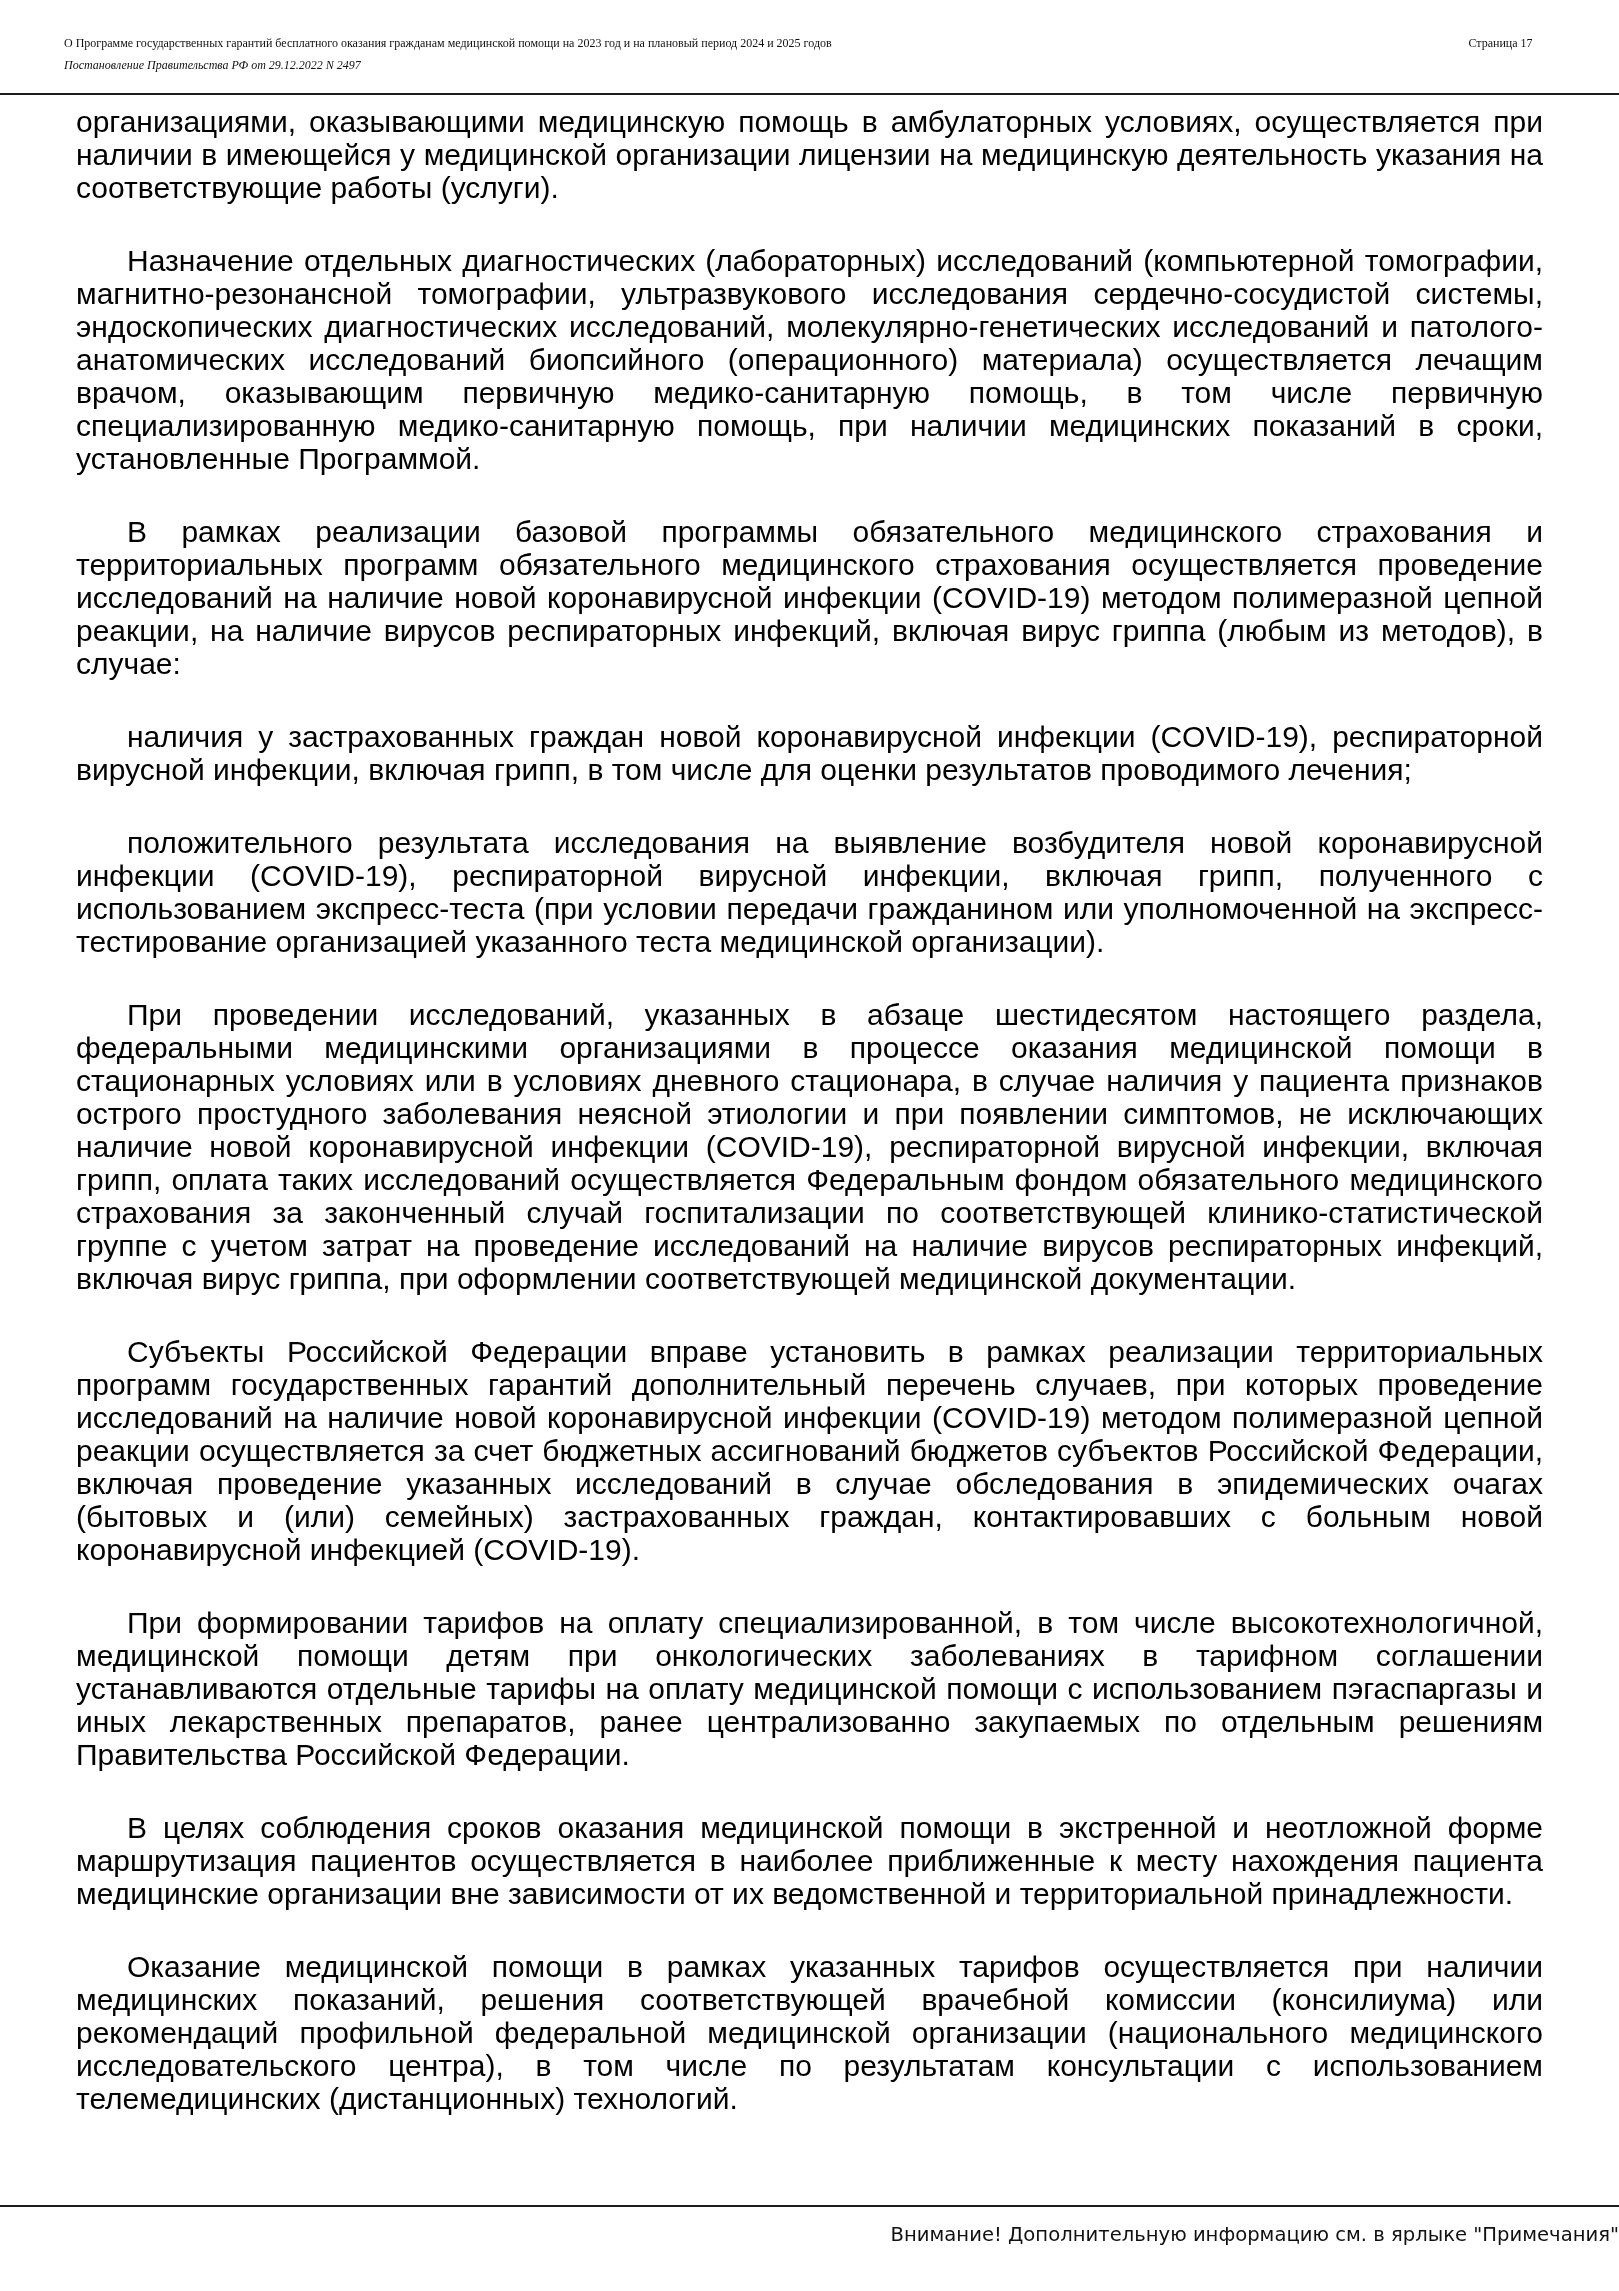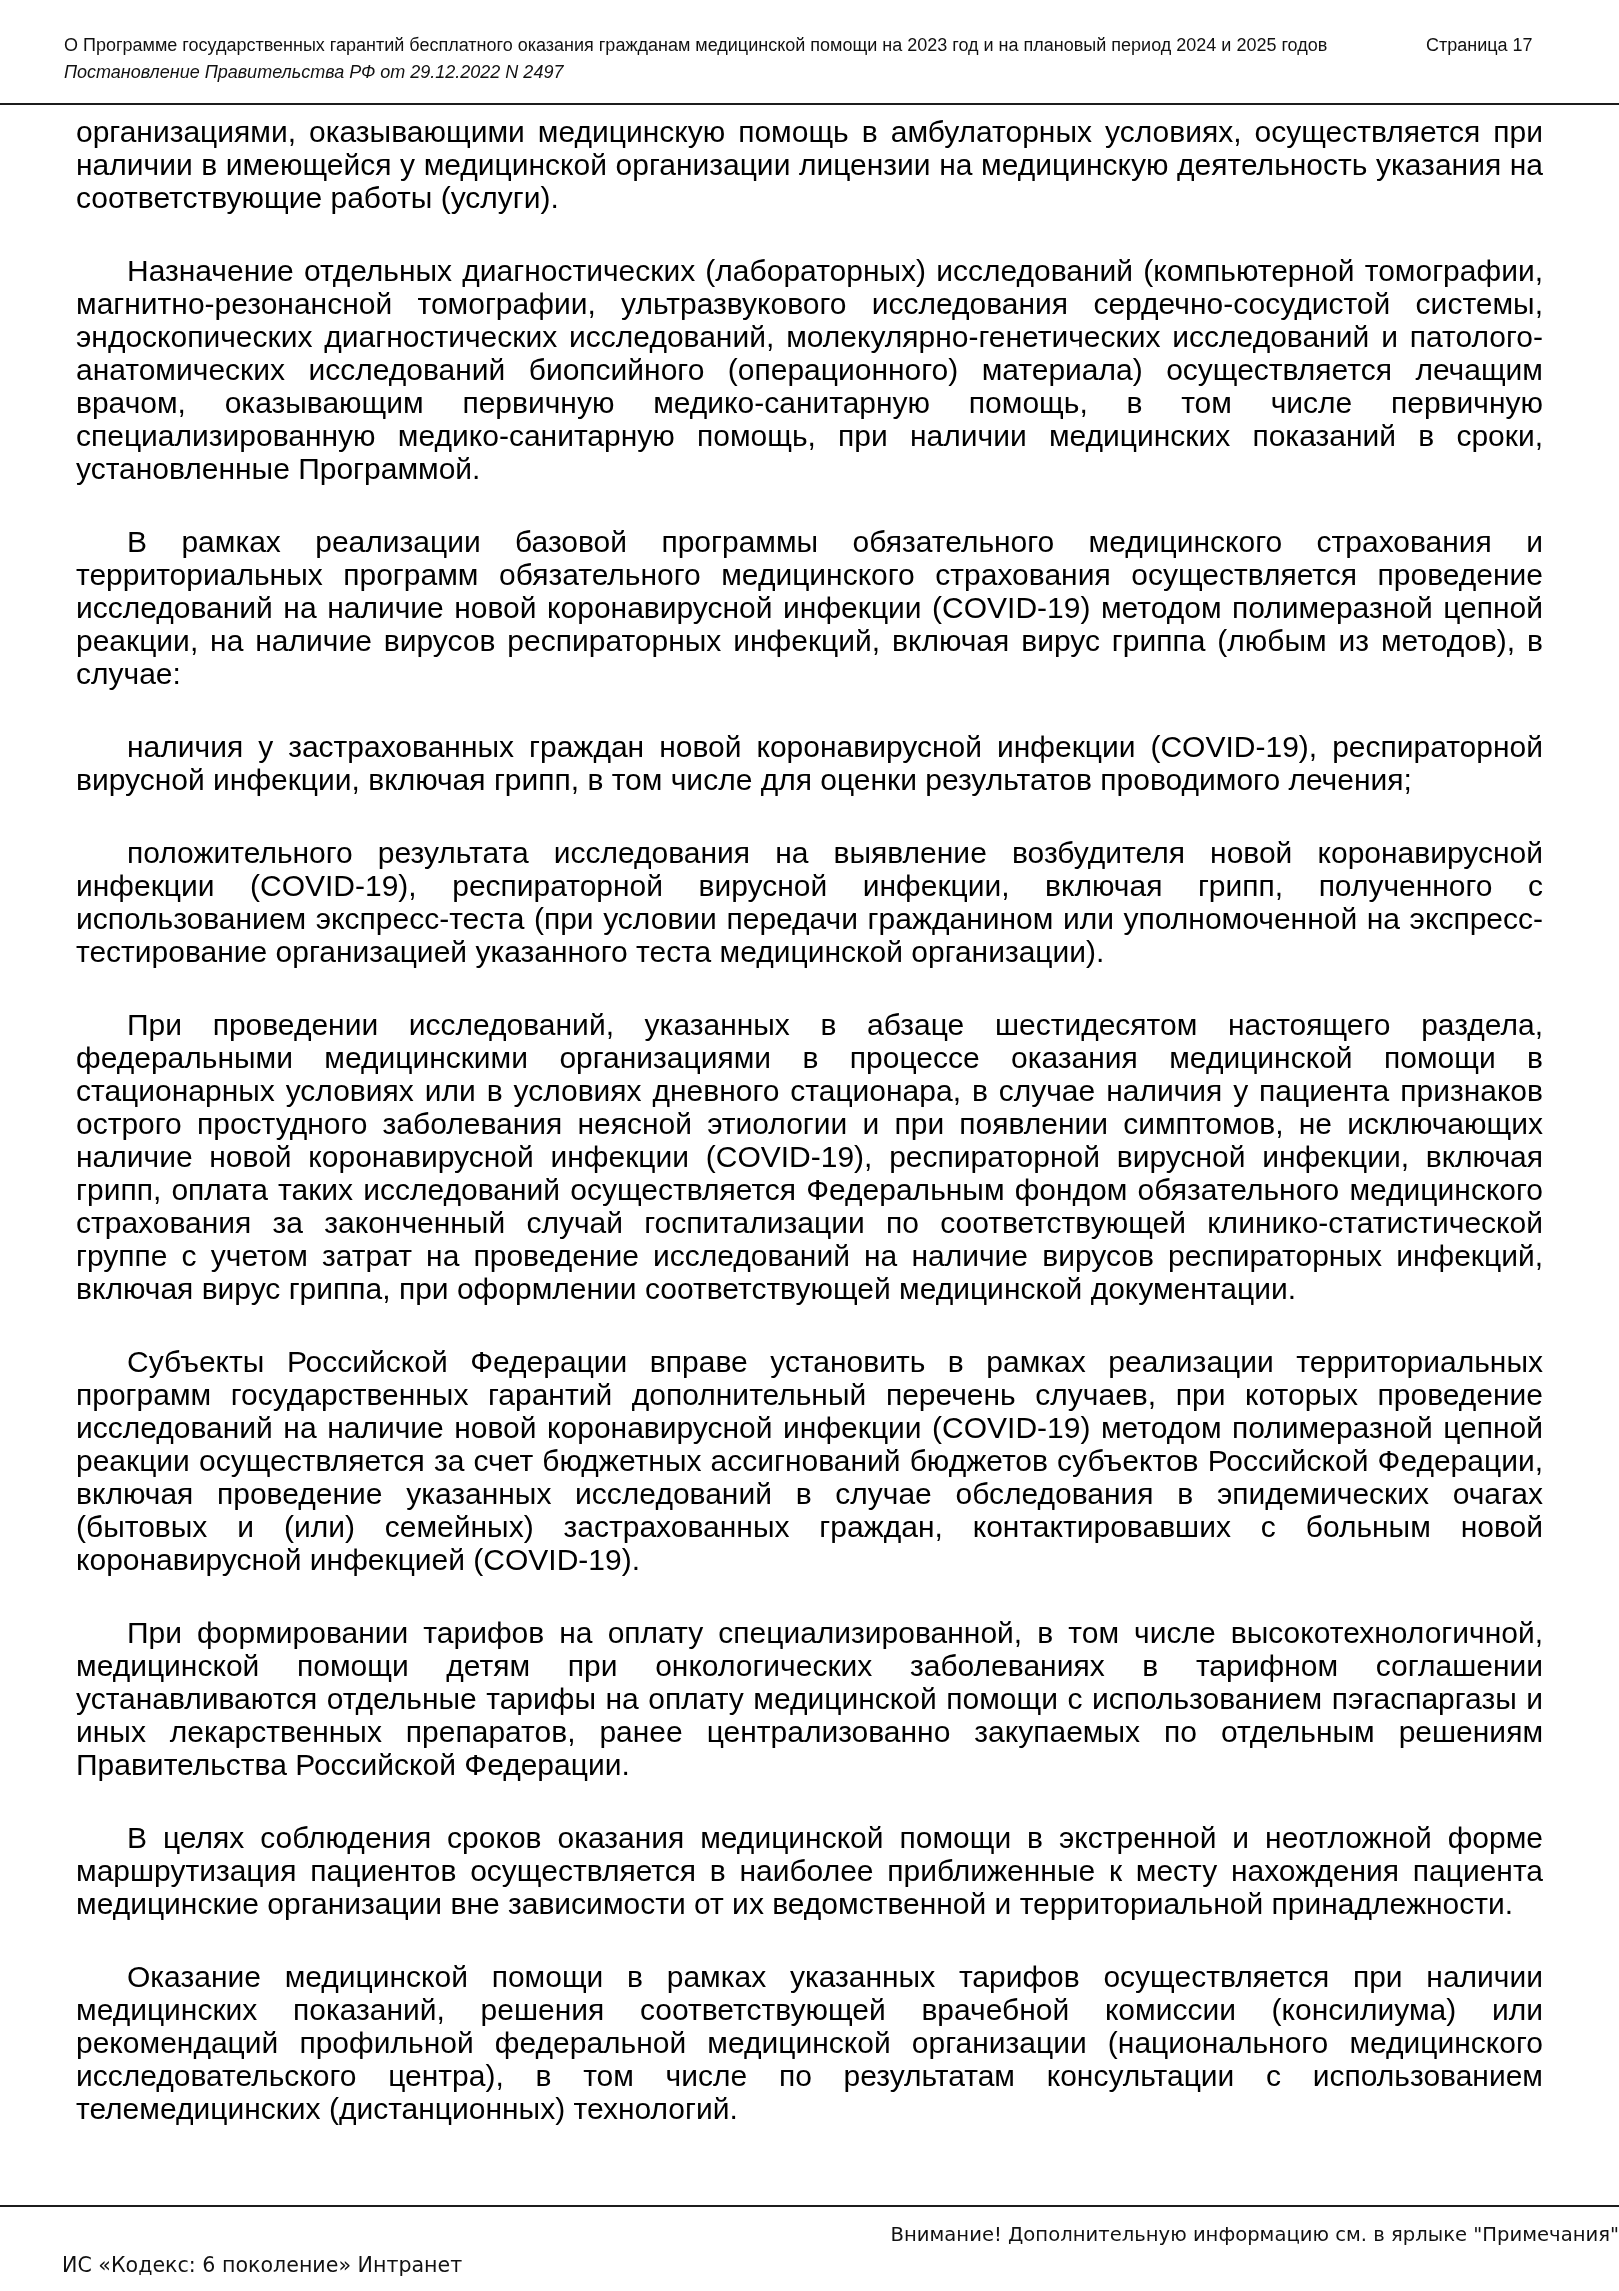--- a/index.html
+++ b/index.html
@@ -11,23 +11,23 @@
     background: #ffffff;
     color: #000000;
     overflow: hidden;
     font-family: "Liberation Sans", sans-serif;
   }
   
   .header {
     display: flex;
     align-items: flex-start;
     padding: 32px 59px 0 64px;
-    font-family: Liberation Sans, sans-serif;
-    font-size: 18px;
-    line-height: 27px;
+    font-family: Liberation Serif, serif;
+    font-size: 12px;
+    line-height: 22px;
     color: #111111;
   }
   .header-left { width: 1304px; }
   .header-title { font-style: normal; }
   .header-doctype { font-style: italic; }
   .header-page {
     margin-left: auto;
     white-space: nowrap;
     padding-right: 27.4px;
   }
@@ -97,17 +97,16 @@
     <p>При проведении исследований, указанных в абзаце шестидесятом настоящего раздела, федеральными медицинскими организациями в процессе оказания медицинской помощи в стационарных условиях или в условиях дневного стационара, в случае наличия у пациента признаков острого простудного заболевания неясной этиологии и при появлении симптомов, не исключающих наличие новой коронавирусной инфекции (COVID-19), респираторной вирусной инфекции, включая грипп, оплата таких исследований осуществляется Федеральным фондом обязательного медицинского страхования за законченный случай госпитализации по соответствующей клинико-статистической группе с учетом затрат на проведение исследований на наличие вирусов респираторных инфекций, включая вирус гриппа, при оформлении соответствующей медицинской документации.</p>
     <p>Субъекты Российской Федерации вправе установить в рамках реализации территориальных программ государственных гарантий дополнительный перечень случаев, при которых проведение исследований на наличие новой коронавирусной инфекции (COVID-19) методом полимеразной цепной реакции осуществляется за счет бюджетных ассигнований бюджетов субъектов Российской Федерации, включая проведение указанных исследований в случае обследования в эпидемических очагах (бытовых и (или) семейных) застрахованных граждан, контактировавших с больным новой коронавирусной инфекцией (COVID-19).</p>
     <p>При формировании тарифов на оплату специализированной, в том числе высокотехнологичной, медицинской помощи детям при онкологических заболеваниях в тарифном соглашении устанавливаются отдельные тарифы на оплату медицинской помощи с использованием пэгаспаргазы и иных лекарственных препаратов, ранее централизованно закупаемых по отдельным решениям Правительства Российской Федерации.</p>
     <p>В целях соблюдения сроков оказания медицинской помощи в экстренной и неотложной форме маршрутизация пациентов осуществляется в наиболее приближенные к месту нахождения пациента медицинские организации вне зависимости от их ведомственной и территориальной принадлежности.</p>
     <p>Оказание медицинской помощи в рамках указанных тарифов осуществляется при наличии медицинских показаний, решения соответствующей врачебной комиссии (консилиума) или рекомендаций профильной федеральной медицинской организации (национального медицинского исследовательского центра), в том числе по результатам консультации с использованием телемедицинских (дистанционных) технологий.</p>
   </main>
 
   <footer class="footer">
     <hr class="rule">
     <div class="footer-notice">Внимание! Дополнительную информацию см. в ярлыке "Примечания"</div>
-    <div class="footer-system">ИС «Кодекс: 6 поколение» Интранет</div>
   </footer>
 
 </div>
 
 
 </body></html>

